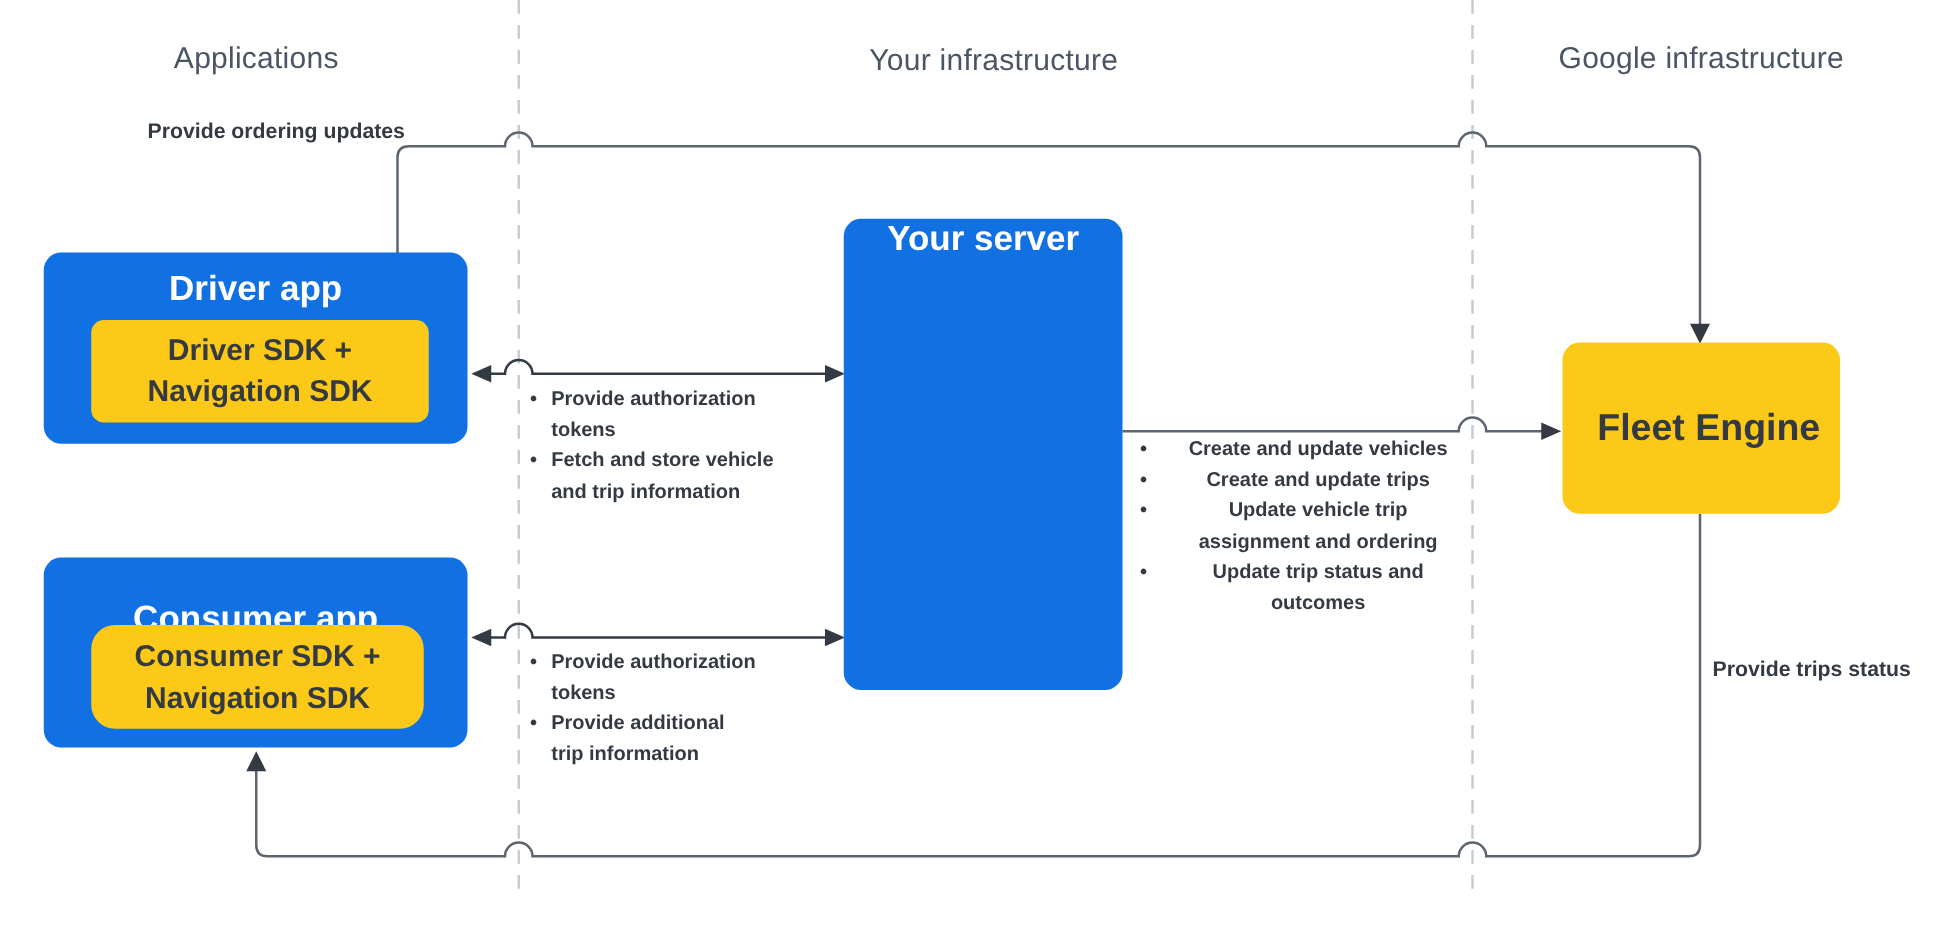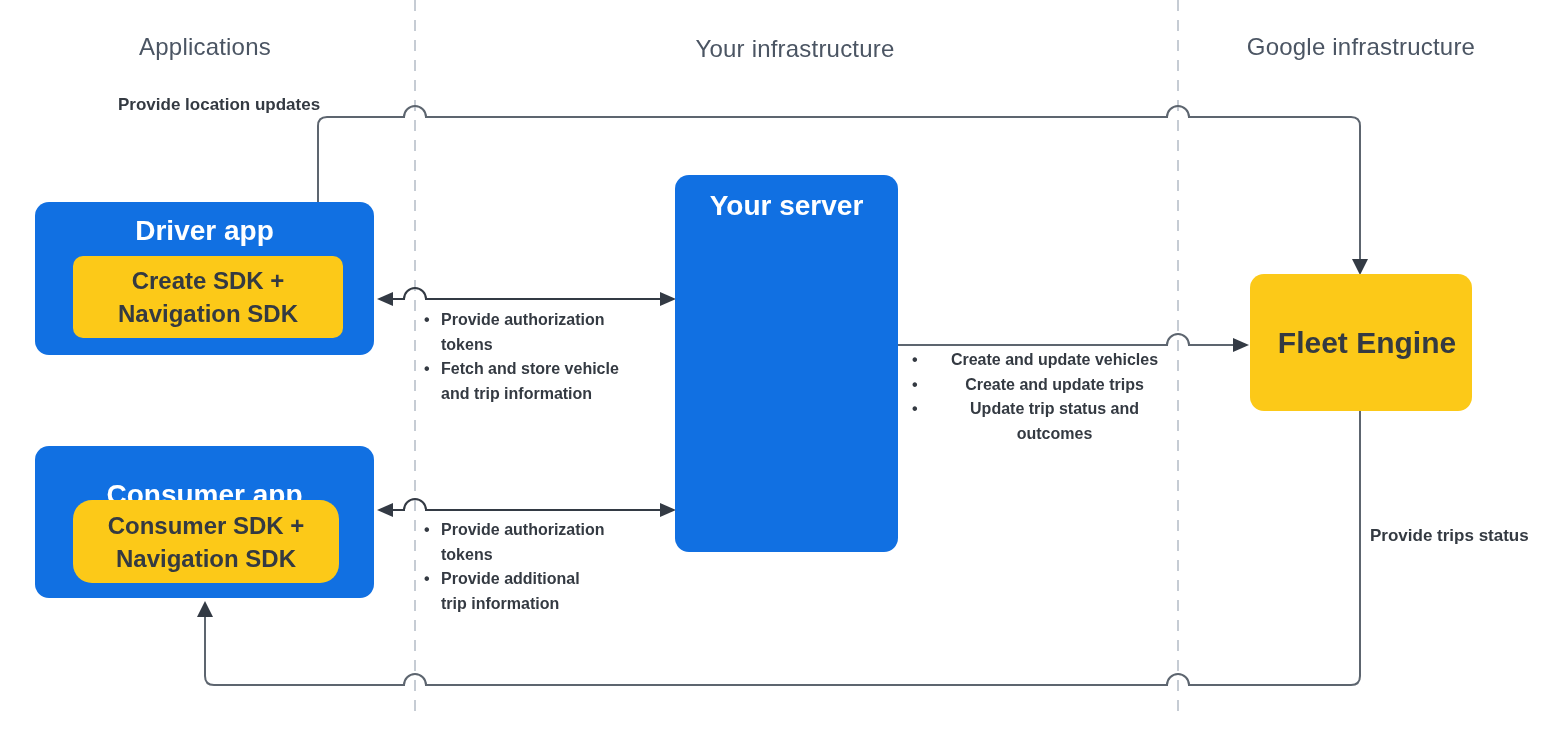--- a/index.html
+++ b/index.html
@@ -137,52 +137,53 @@
     <path class="arrowhead" d="M1249 345 L1233 338 L1233 352 Z"></path>
 
     <path class="edge" d="M1360 411 V676 Q1360 685 1351 685 H1189 A11 11 0 0 0 1167 685 H426 A11 11 0 0 0 404 685 H214 Q205 685 205 676 V616"></path>
     <path class="arrowhead" d="M205 601 L197 617 L213 617 Z"></path>
   </svg>
 
   <div class="lane-header" style="left:35px;">Applications</div>
   <div class="lane-header" style="left:645px; width:300px; top:35px;">Your infrastructure</div>
   <div class="lane-header" style="left:1211px; width:300px;">Google infrastructure</div>
 
-  <div class="edge-label" style="left:118px; top:95px;">Provide location updates</div>
+  <div class="edge-label" style="left:118px; top:95px;">Provide ordering updates</div>
   <div class="edge-label" style="left:1370px; top:526px;">Provide trips status</div>
 
   <div class="node" style="left:35px; top:202px; width:339px; height:153px;">
     <div class="node-title" style="padding-top:13px;">Driver app</div>
     <div class="sdk-box" style="left:38px; top:54px; width:270px; height:82px;">
-      <div><span>Create SDK +</span><br><span>Navigation SDK</span></div>
+      <div><span>Driver SDK +</span><br><span>Navigation SDK</span></div>
     </div>
   </div>
 
   <div class="node" style="left:35px; top:446px; width:339px; height:152px;">
     <div class="node-title" style="padding-top:0;margin-top:33px;">Consumer app</div>
     <div class="sdk-box" style="left:38px; top:54px; width:266px; height:83px;border-radius:19px;">
       <div><span>Consumer SDK +</span><br><span>Navigation SDK</span></div>
     </div>
   </div>
 
   <div class="node" style="left:675px; top:175px; width:223px; height:377px;">
-    <div class="node-title" style="padding-top:15px;">Your server</div>
+    <div class="node-title" style="">Your server</div>
   </div>
 
   <div class="fleet" style="left:1250px; top:274px; width:222px; height:137px;padding-left:12px;">
     <span>Fleet Engine</span>
   </div>
 
   <ul class="bullets" style="left:424px; top:308px; width:215px;">
       <li>Provide authorization<br>tokens</li>
       <li>Fetch and store vehicle<br>and trip information</li>
     </ul>
   <ul class="bullets" style="left:424px; top:518px; width:205px;">
       <li>Provide authorization<br>tokens</li>
       <li>Provide additional<br>trip information</li>
     </ul>
   <ul class="bullets" style="left:912px; top:348px; width:268px;text-align:center;">
       <li>Create and update vehicles</li>
       <li>Create and update trips</li>
+      <li>Update vehicle trip<br>assignment and ordering</li>
       <li>Update trip status and<br>outcomes</li>
     </ul>
 
 </div>
 
 </body></html>

